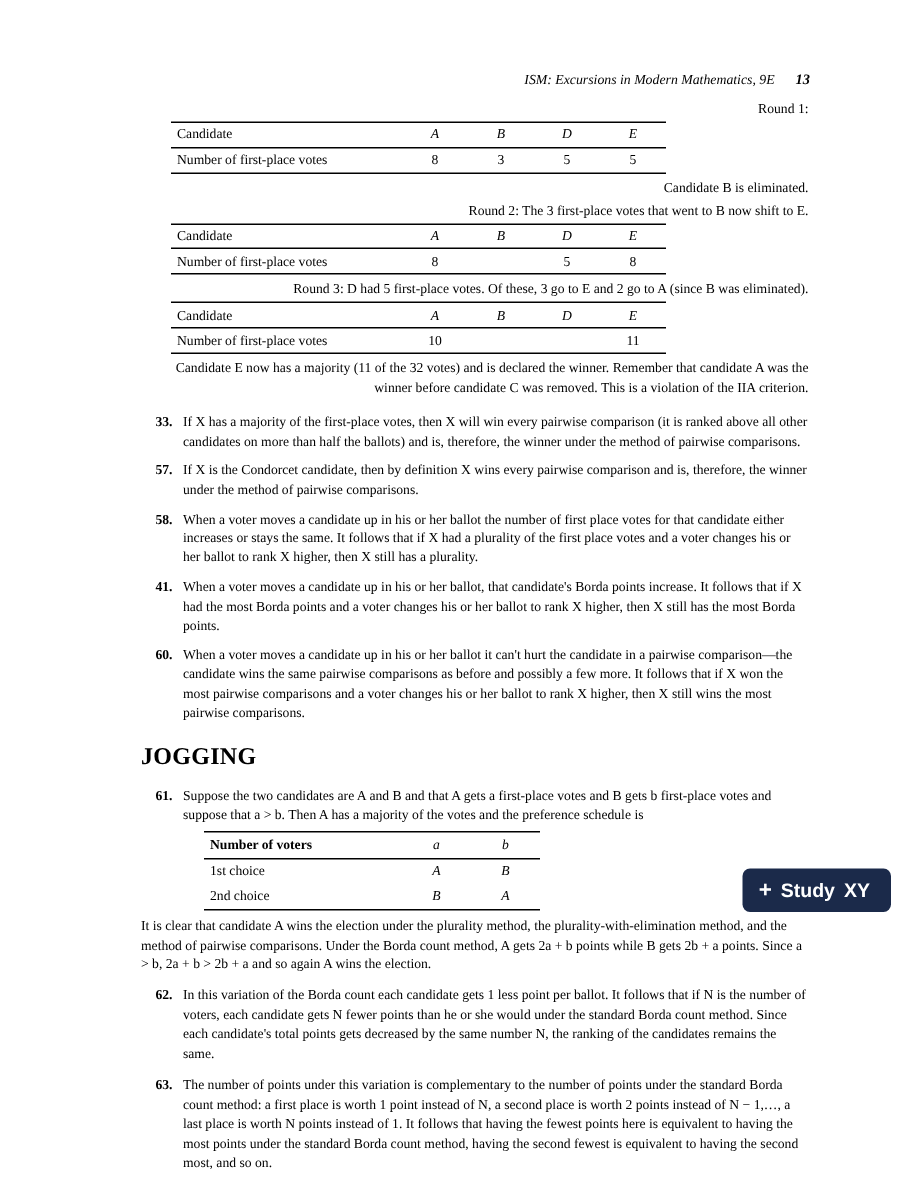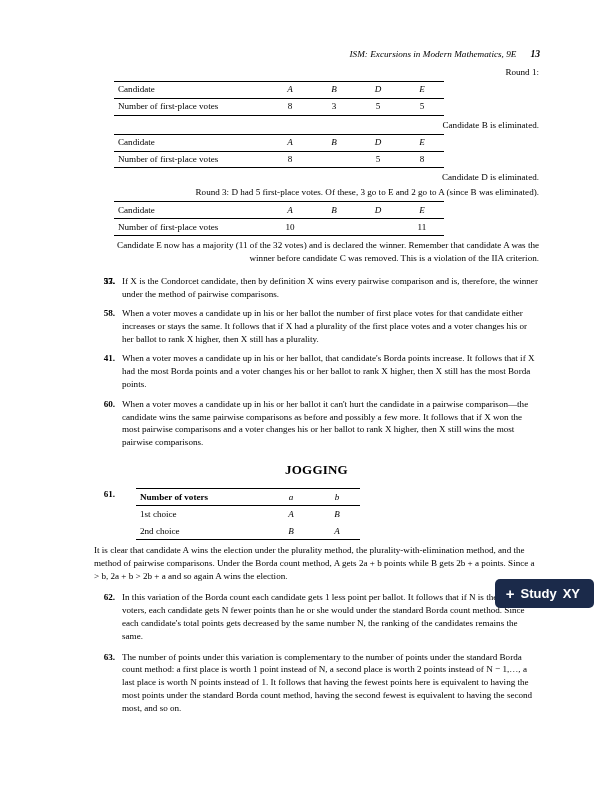--- a/index.html
+++ b/index.html
@@ -86,24 +86,23 @@
     font-weight: bold;
     font-size: 9.1px;
   }
   .numitem .body {
     font-size: 9.1px;
     line-height: 1.42;
     text-align: left;
   }
   .section-head {
     font-weight: bold;
-    font-size: 13px;
+    font-size: 16px;
     margin: 12px 0 8px 0;
     letter-spacing: 0.2px;
-    text-align: center;
   }
   .q61tbl {
     border-collapse: collapse;
     margin: 4px 0 4px 14px;
     font-size: 9.1px;
   }
   .q61tbl td {
     padding: 1.8px 0;
     margin-left: 39px;
   }
@@ -161,41 +160,41 @@
         <td class="lbl">Number of first-place votes</td>
         <td class="cv">8</td>
         <td class="cv">3</td>
         <td class="cv">5</td>
         <td class="cv">5</td>
       </tr>
     </tbody>
       </table>
 
     <div class="para">Candidate B is eliminated.</div>
+    <div class="para">Round 2: The 3 first-place votes that went to B now shift to E.</div>
 
     <table class="tbl">
       <tbody>
           <tr class="toprow">
         <td class="lbl">Candidate</td>
         <td class="cl">A</td>
         <td class="cl">B</td>
         <td class="cl">D</td>
         <td class="cl">E</td>
       </tr>
       <tr class="botrow">
         <td class="lbl">Number of first-place votes</td>
         <td class="cv">8</td>
         <td class="cv"></td>
         <td class="cv">5</td>
         <td class="cv">8</td>
       </tr>
     </tbody>
       </table>
 
-    <div class="para">Candidate D is eliminated.</div>
     <div class="para">Round 3: D had 5 first-place votes.  Of these, 3 go to E and 2 go to A (since B was eliminated).</div>
 
     <table class="tbl">
       <tbody>
           <tr class="toprow">
         <td class="lbl">Candidate</td>
         <td class="cl">A</td>
         <td class="cl">B</td>
         <td class="cl">D</td>
         <td class="cl">E</td>
@@ -208,20 +207,21 @@
         <td class="cv">11</td>
       </tr>
     </tbody>
       </table>
 
     <div class="para" style="margin-bottom:10px;">Candidate E now has a majority (11 of the 32 votes) and is declared the winner.  Remember that candidate A was the winner before candidate C was removed.  This is a violation of the IIA criterion.</div>
 
     <ul class="numlist">
       <li class="numitem">
         <span class="num">33.</span>
+        <span class="body">If X has a majority of the first-place votes, then X will win every pairwise comparison (it is ranked above all other candidates on more than half the ballots) and is, therefore, the winner under the method of pairwise comparisons.</span>
       </li>
       <li class="numitem">
         <span class="num">57.</span>
         <span class="body">If X is the Condorcet candidate, then by definition X wins every pairwise comparison and is, therefore, the winner under the method of pairwise comparisons.</span>
       </li>
       <li class="numitem">
         <span class="num">58.</span>
         <span class="body">When a voter moves a candidate up in his or her ballot the number of first place votes for that candidate either increases or stays the same. It follows that if X had a plurality of the first place votes and a voter changes his or her ballot to rank X higher, then X still has a plurality.</span>
       </li>
       <li class="numitem">
@@ -232,20 +232,21 @@
         <span class="num">60.</span>
         <span class="body">When a voter moves a candidate up in his or her ballot it can't hurt the candidate in a pairwise comparison—the candidate wins the same pairwise comparisons as before and possibly a few more. It follows that if X won the most pairwise comparisons and a voter changes his or her ballot to rank X higher, then X still wins the most pairwise comparisons.</span>
       </li>
     </ul>
 
     <div class="section-head">JOGGING</div>
 
     <ul class="numlist">
       <li class="numitem">
         <span class="num">61.</span>
+        <span class="body">Suppose the two candidates are A and B and that A gets a first-place votes and B gets b first-place votes and suppose that a &gt; b. Then A has a majority of the votes and the preference schedule is</span>
 
         <table class="q61tbl">
           <tbody>
               <tr class="toprow">
             <td class="hl">Number of voters</td>
             <td class="c">a</td>
             <td class="c">b</td>
           </tr>
           <tr>
             <td class="rl">1st choice</td>

